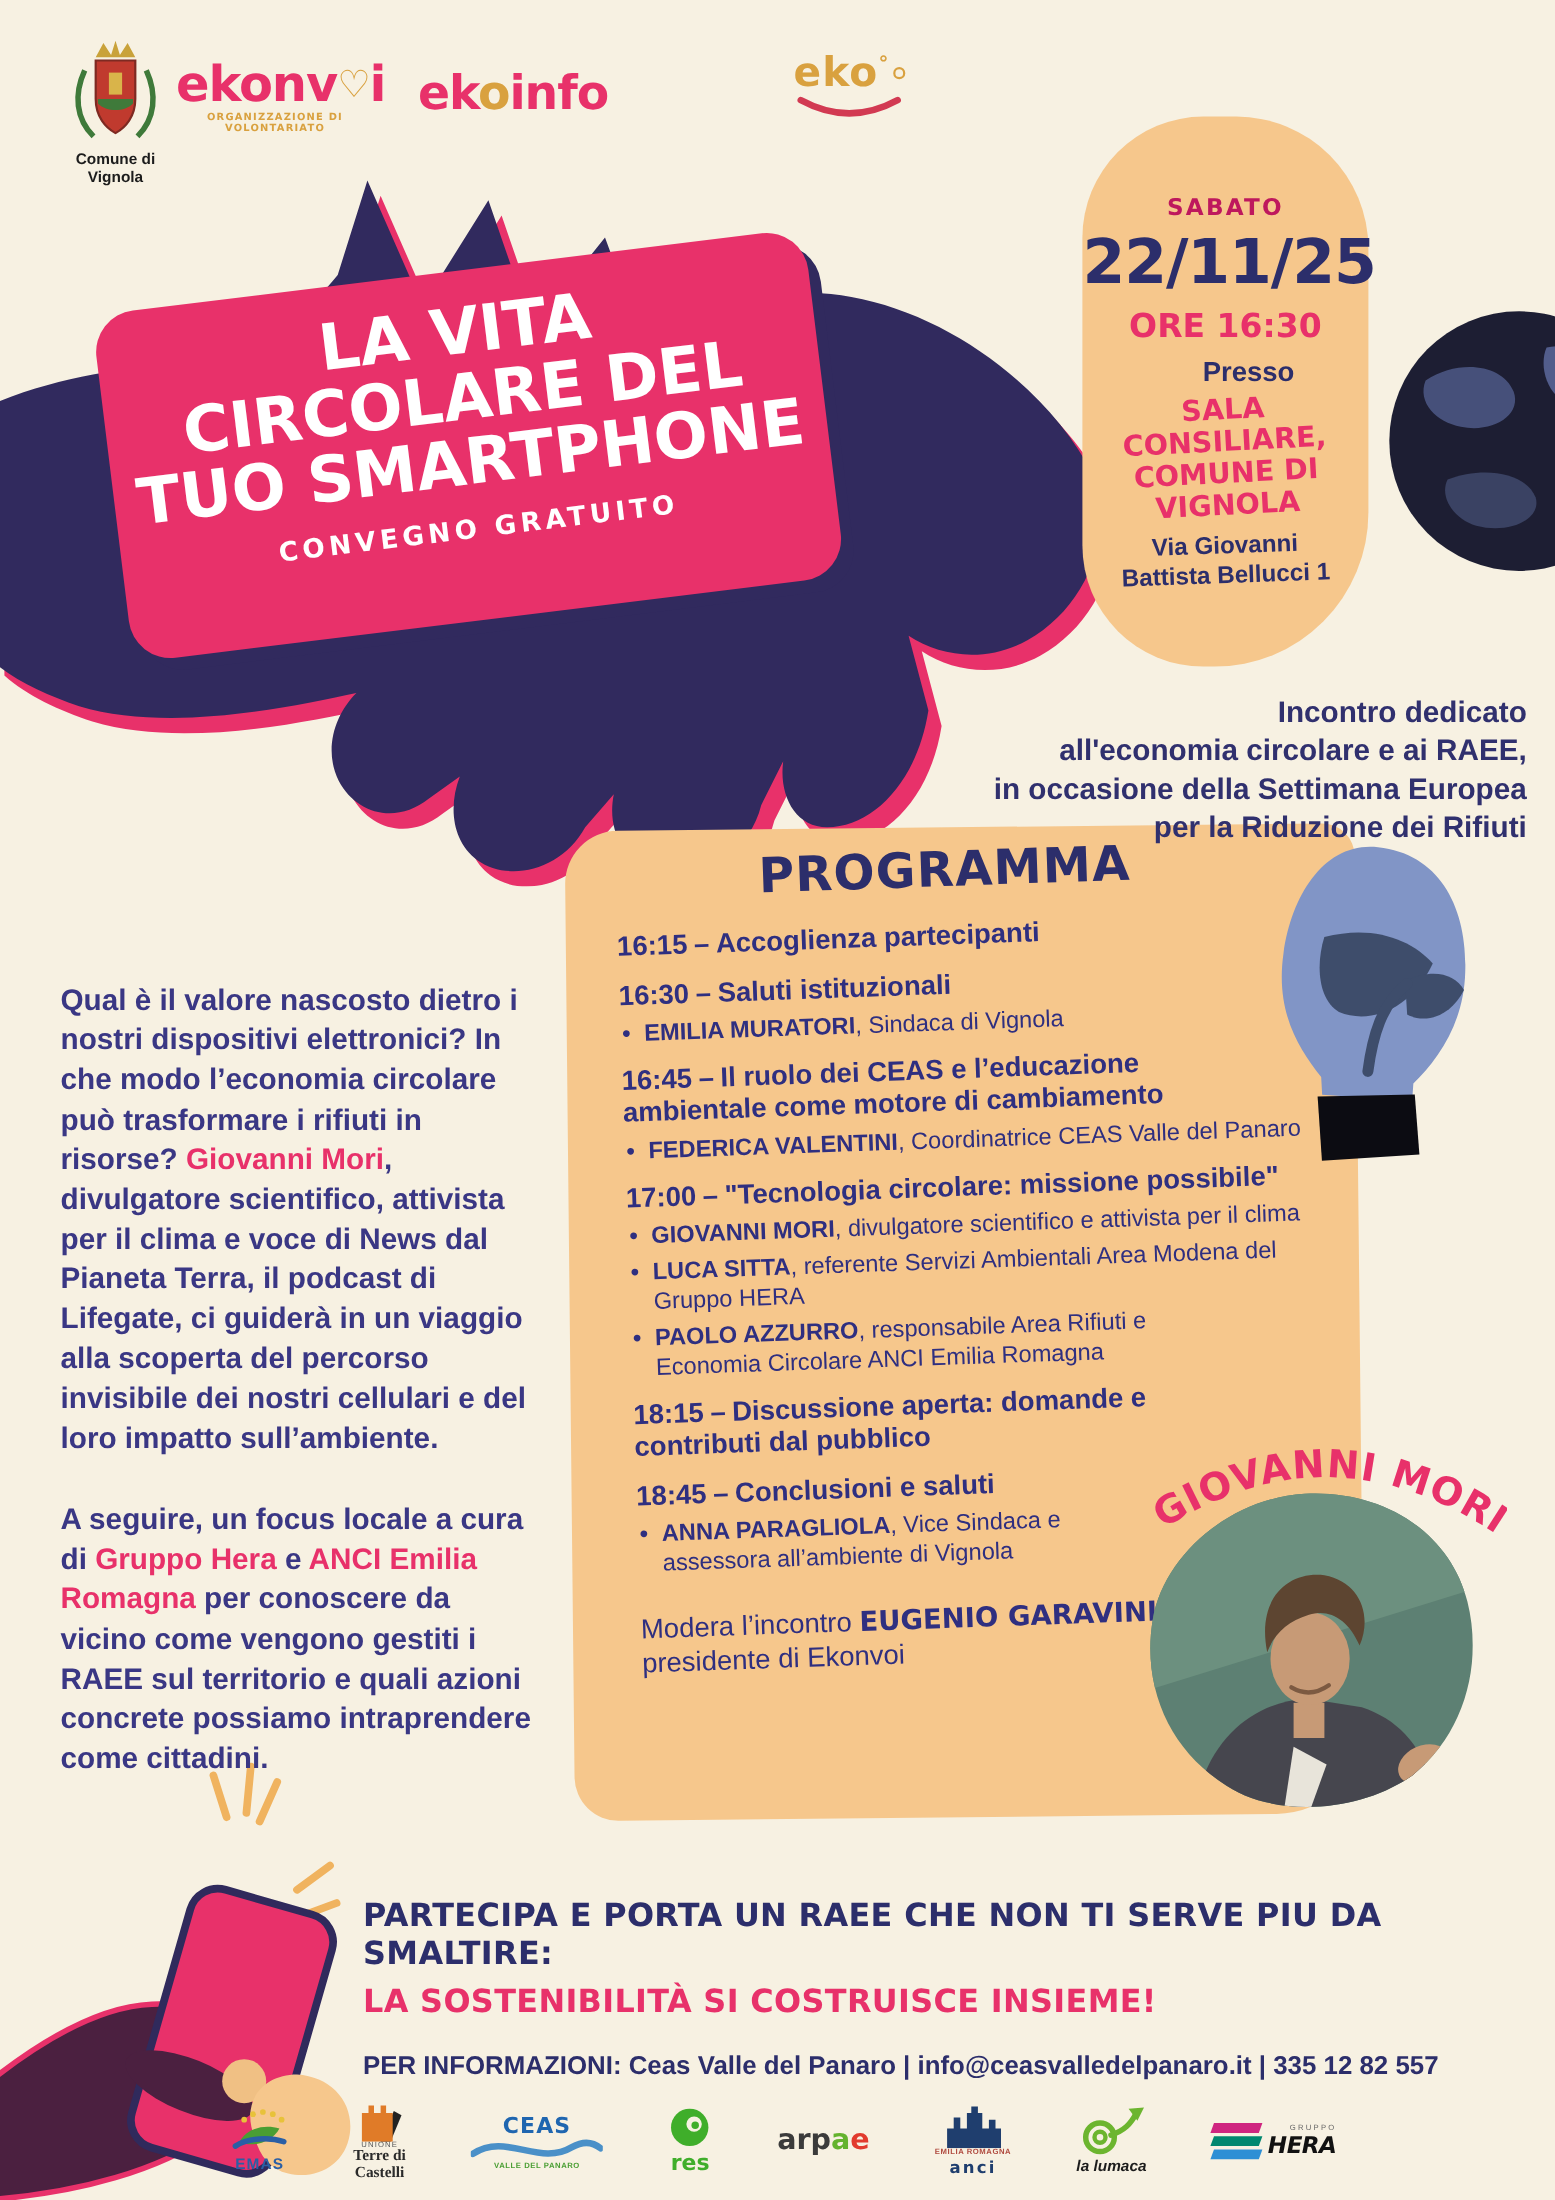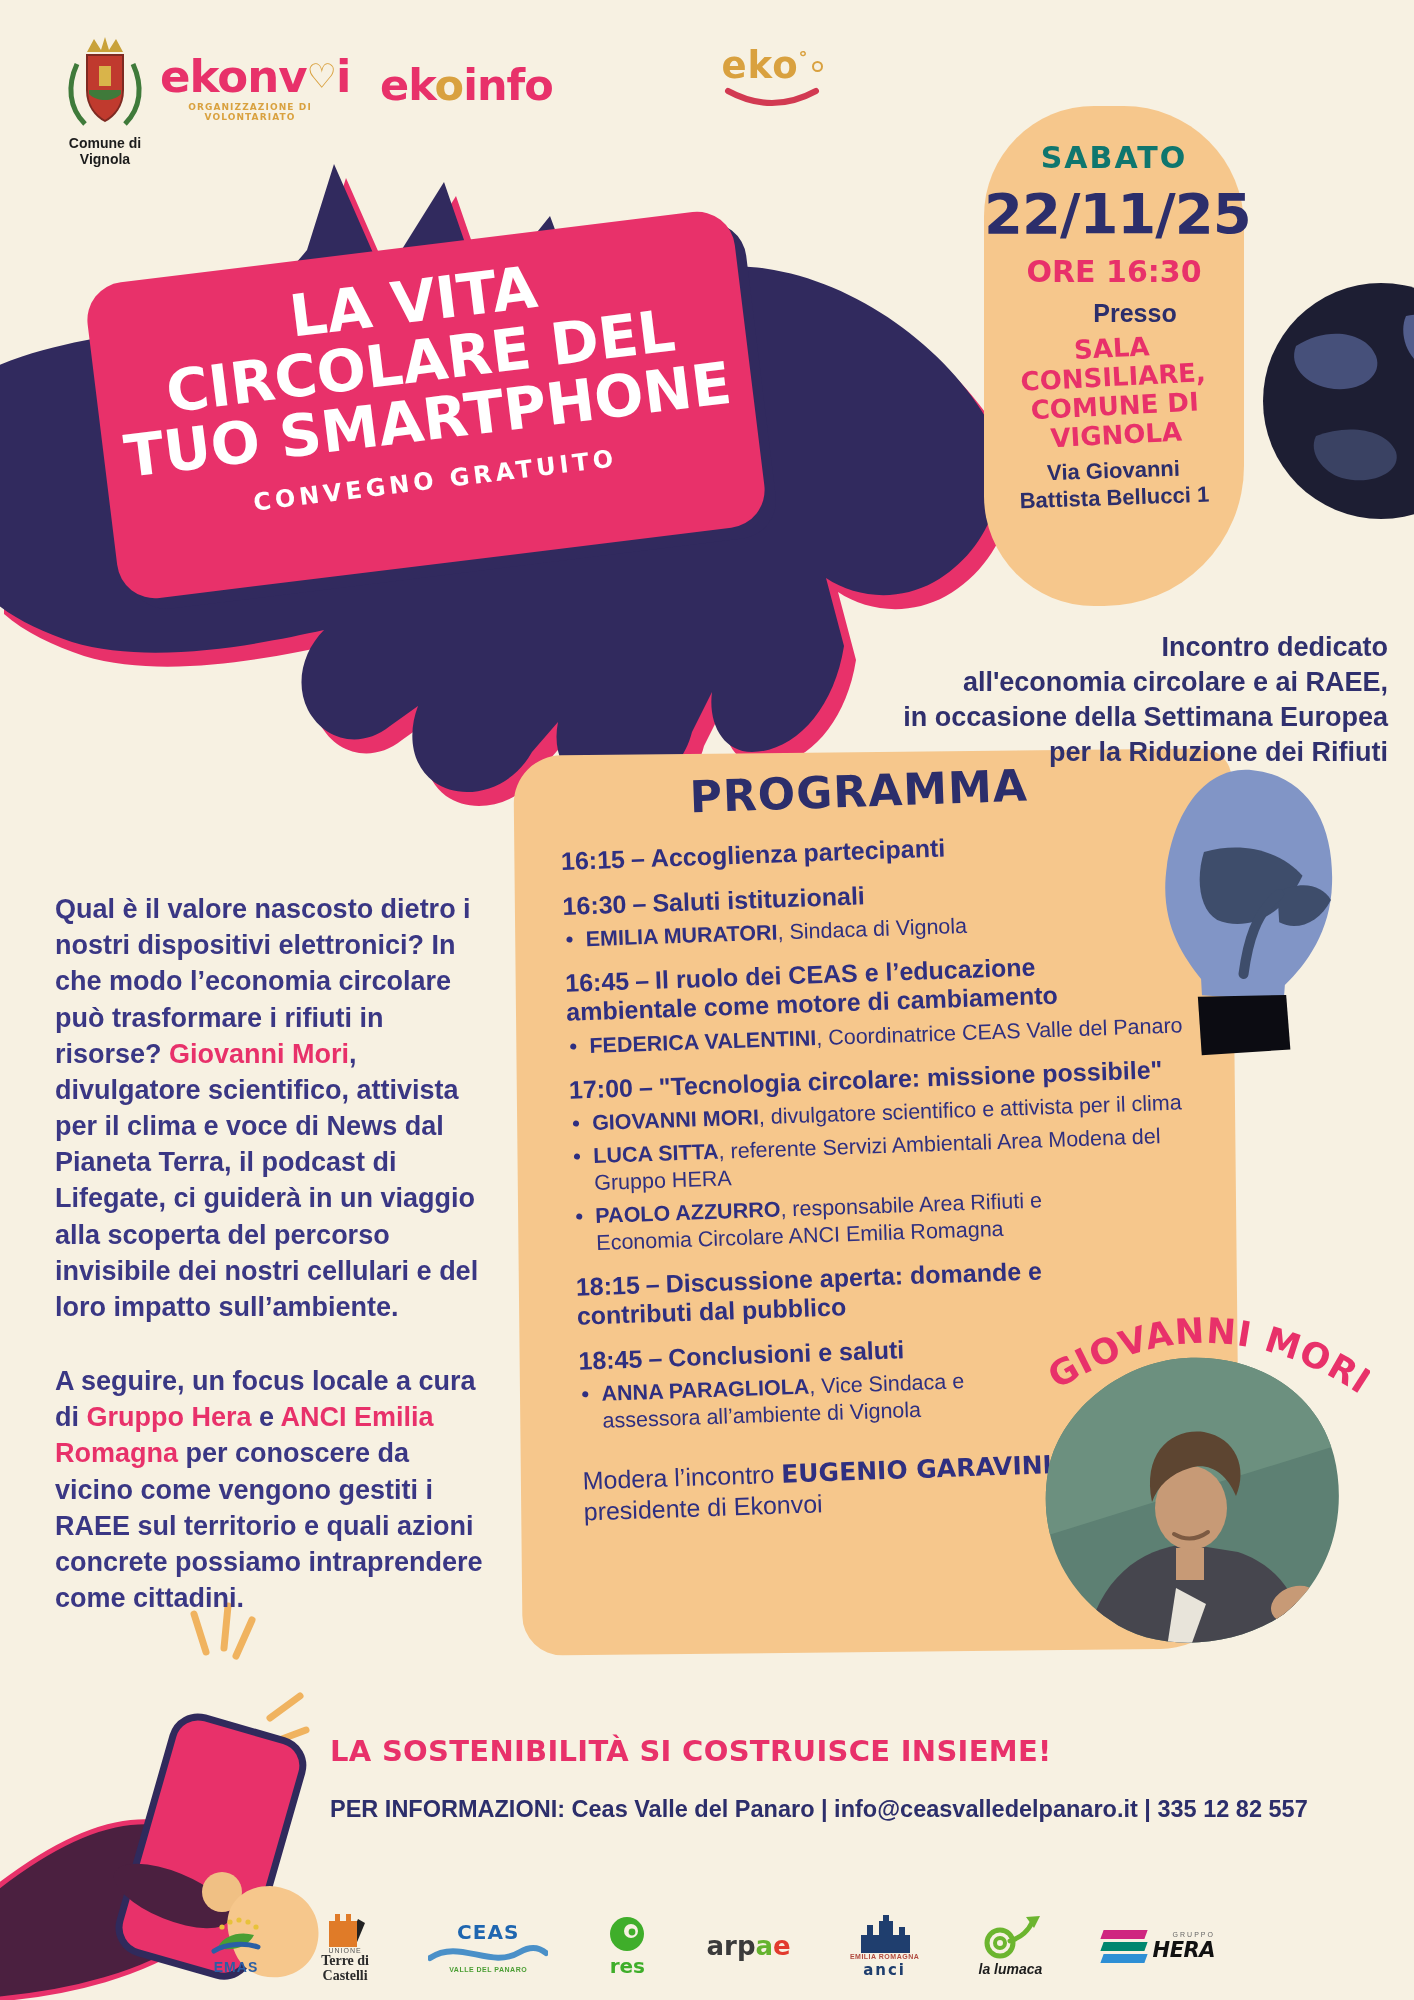--- a/index.html
+++ b/index.html
@@ -19,21 +19,21 @@
   .logo-ekotime .big{font-size:43px;color:#e8316a;letter-spacing:-1px;}
   .logo-ekotime .gold{color:#d9a13f;}
   .logo-eko{left:712px;top:44px;width:120px;text-align:center;}
   .logo-eko .big{font-size:37px;color:#d9a13f;letter-spacing:1px;}
   .logo-eko .deg{font-size:18px;vertical-align:14px;}
   .logo-eko .dot{display:inline-block;width:7px;height:7px;border:2px solid #d9a13f;border-radius:50%;vertical-align:6px;margin-left:3px;}
 
   
   .badge{left:984px;top:106px;width:260px;height:500px;background:#f6c78c;
          border-radius:110px 120px 140px 110px;text-align:center;padding-top:34px;box-sizing:border-box;z-index:4;}
-  .badge .day{color:#0f766e;font-size:30px;letter-spacing:2px;}
+  .badge .day{color:#be185d;font-size:21px;letter-spacing:2px;margin-top:36px;}
   .badge .date{color:#2c2e6b;font-size:56px;letter-spacing:-1px;margin-top:6px;}
   .badge .ore{color:#e8316a;font-size:30px;margin-top:8px;}
   .badge .presso{color:#2c2e6b;font-size:25px;font-weight:bold;margin-top:10px;margin-left:42px;}
   .badge .venue{color:#e8316a;font-size:26px;line-height:1.12;margin-top:6px;transform:rotate(-3deg);}
   .badge .addr{color:#2c2e6b;font-size:22px;font-weight:bold;line-height:1.22;margin-top:8px;transform:rotate(-2deg);}
 
   .globe{right:-92px;top:276px;z-index:3;}
 
   
   .hero-svg{left:-8px;top:130px;z-index:1;}
@@ -280,20 +280,21 @@
     <path d="M-8,404 L-8,300 C44,258 96,228 144,226 C184,224 214,240 224,266 C236,294 226,326 198,344 C152,376 80,398 -8,404 Z" fill="#4b2040" stroke="#e8316a" stroke-width="5"></path>
     <g transform="rotate(16 215 250)">
       <rect x="150" y="128" width="134" height="244" rx="26" fill="#e8316a" stroke="#302a5c" stroke-width="7"></rect>
     </g>
     <ellipse cx="178" cy="300" rx="62" ry="24" fill="#4b2040" transform="rotate(22 178 300)"></ellipse>
     <circle cx="228" cy="296" r="20" fill="#f0c084"></circle>
     <path d="M238,348 C224,316 244,290 276,290 C308,292 328,316 324,344 C320,372 294,386 268,380 C252,376 242,364 238,348 Z" fill="#f6c78c"></path>
   </svg>
 
   <div class="abs cta">
+    <div class="l1 display">PARTECIPA E PORTA UN RAEE CHE NON TI SERVE PIU DA SMALTIRE:</div>
     <div class="l2 display">LA SOSTENIBILITÀ SI COSTRUISCE INSIEME!</div>
     <div class="info">PER INFORMAZIONI: Ceas Valle del Panaro | info@ceasvalledelpanaro.it | 335 12 82 557</div>
   </div>
 
   <div class="abs footerlogos">
 
     <div class="flogo emas">
       <svg width="52" height="42" viewBox="0 0 52 42">
         <g fill="#e8c23a">
           <circle cx="12" cy="10" r="2.6"></circle>

